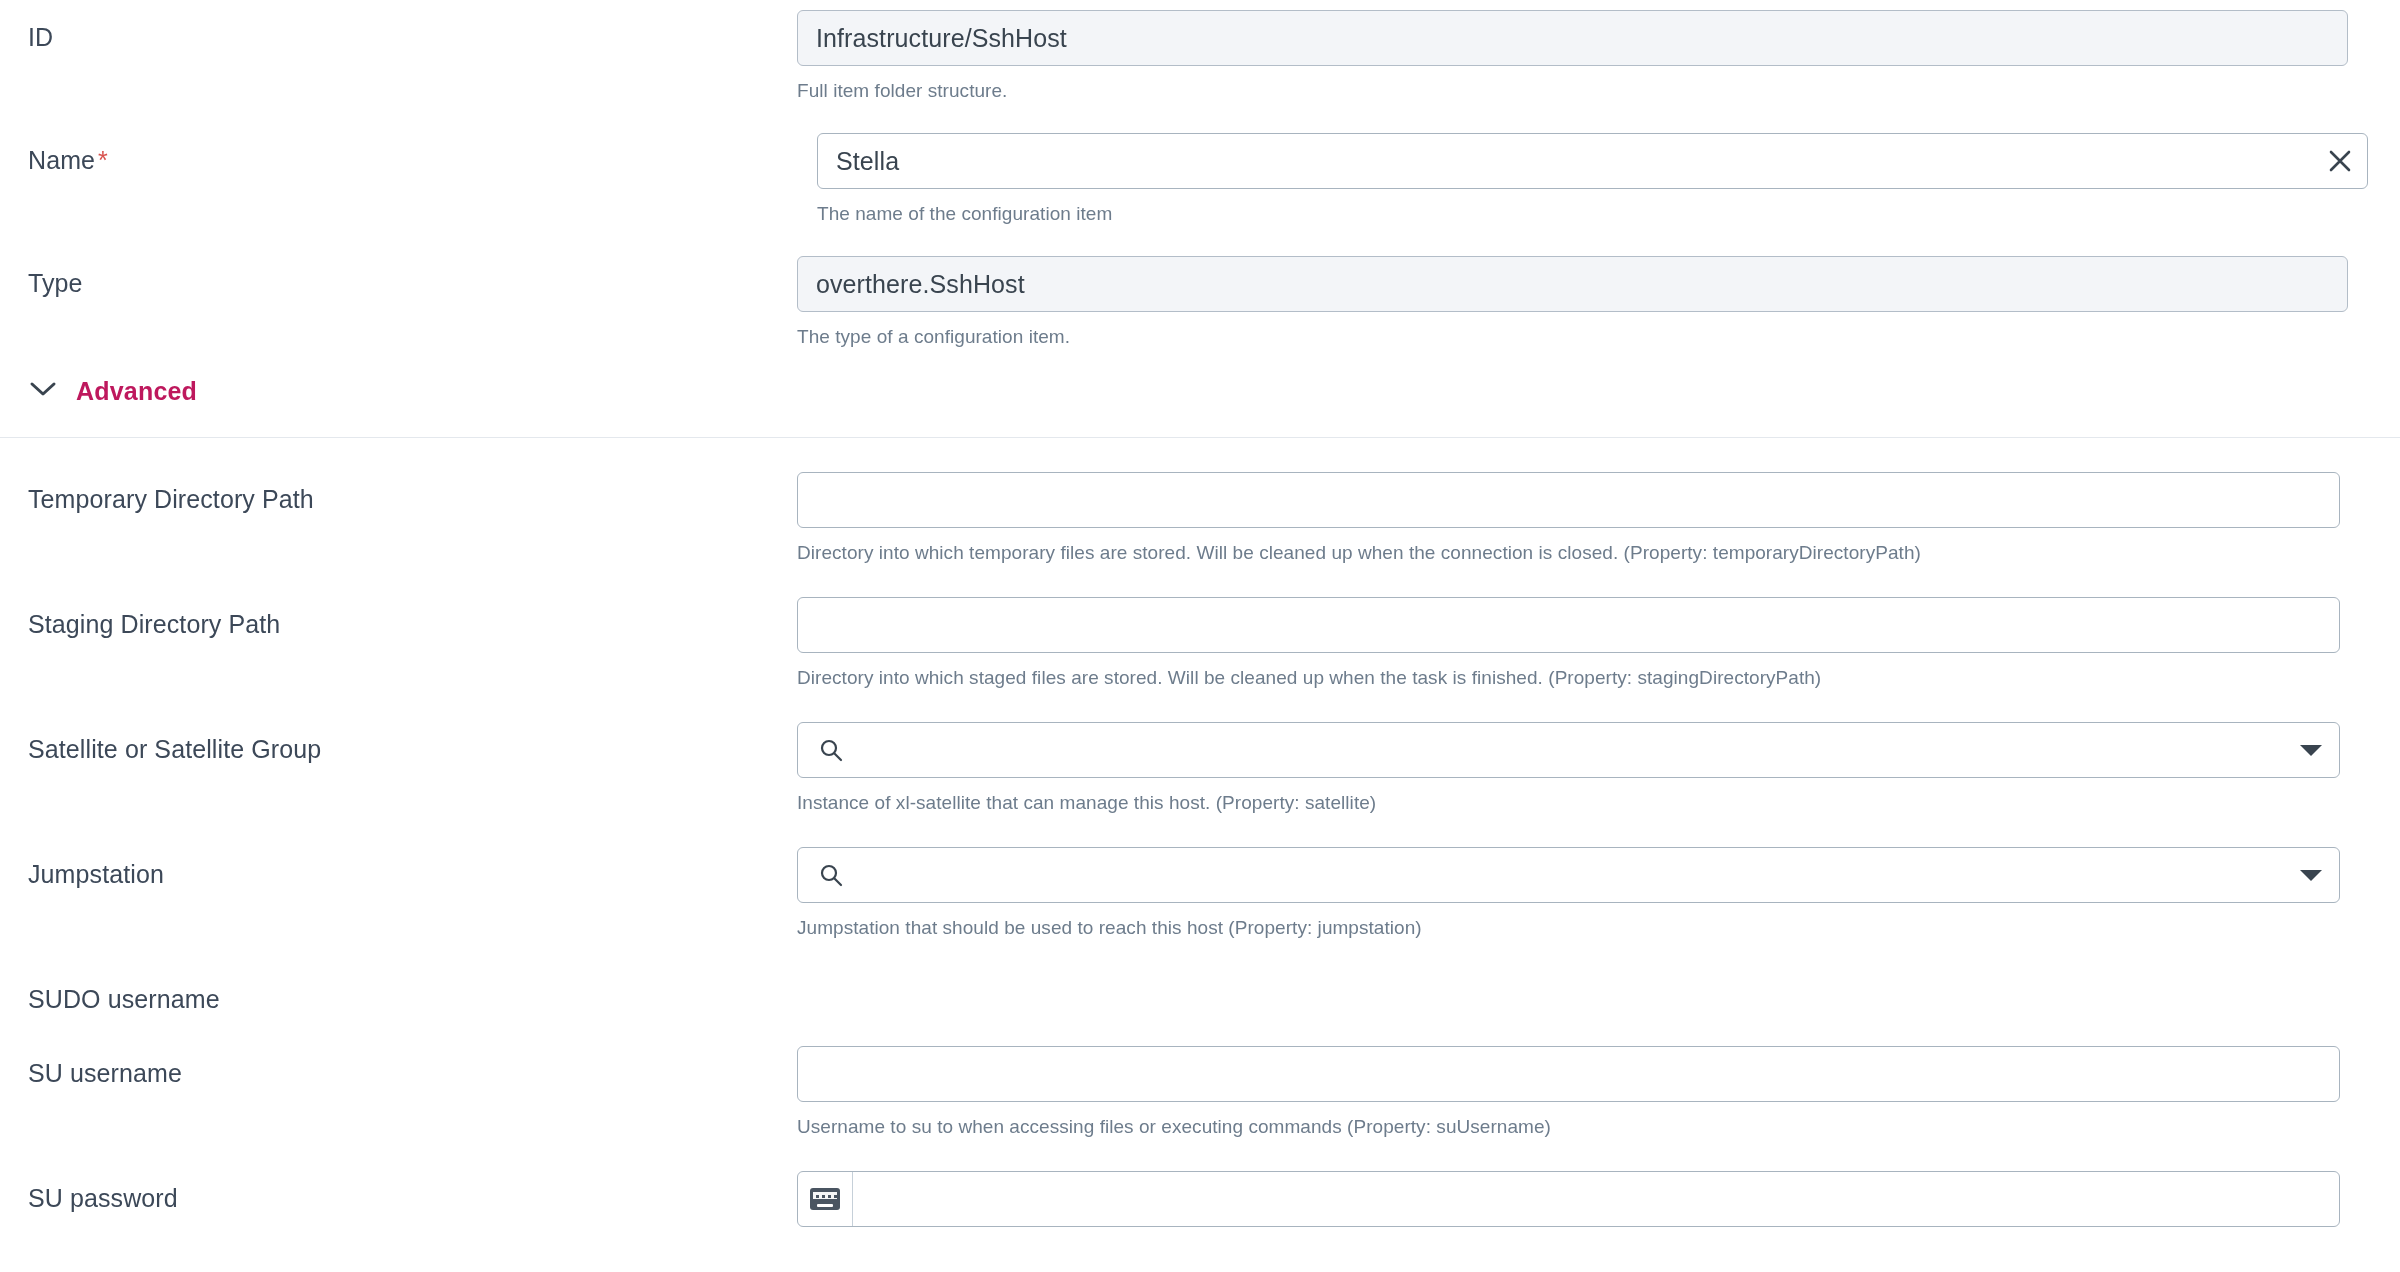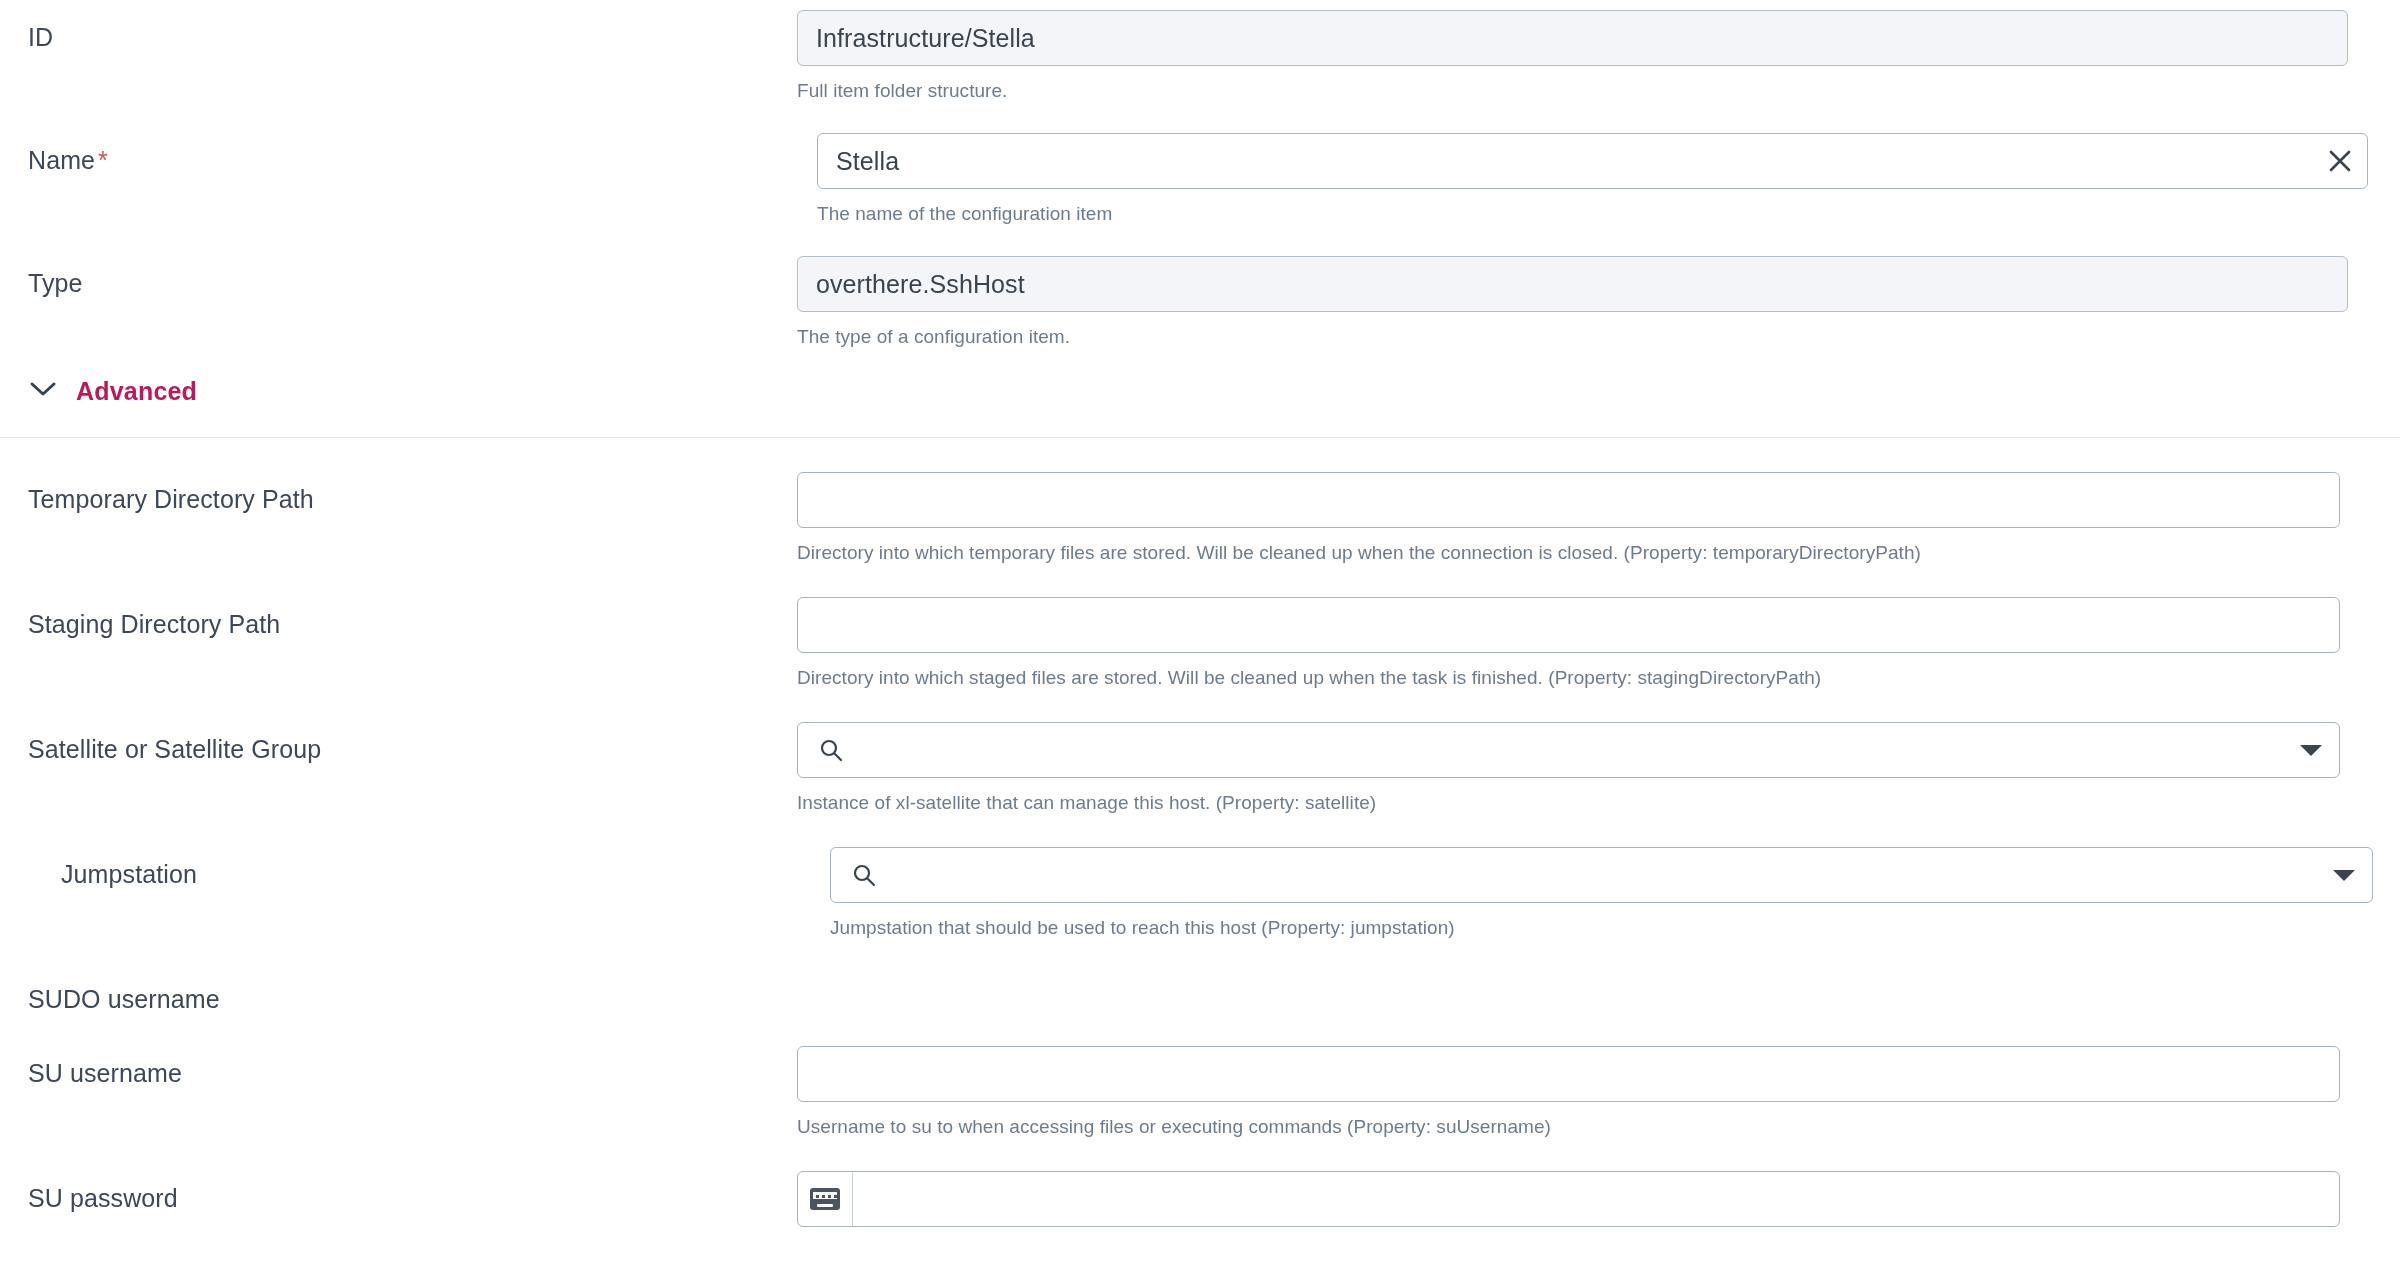--- a/index.html
+++ b/index.html
@@ -188,35 +188,35 @@
     margin-top: 26px;
   }
 
   
   .row.r-id     .field-col { padding-top: 10px; }
   .row.r-name   { margin-top: 20px; gap: 20px; }
   .row.r-type   { margin-top: 20px; }
   .row.r-tmp    { margin-top: 24px; }
   .row.r-stg    { margin-top: 22px; }
   .row.r-sat    { margin-top: 22px; }
-  .row.r-jump   { margin-top: 22px; padding-left: 33px; }
+  .row.r-jump   { margin-top: 22px; }
   .row.r-sudo   { margin-top: 22px; }
   .row.r-suuser { margin-top: 22px; }
   .row.r-supass { margin-top: 22px; }
 </style>
 </head>
 <body>
 
 <div class="form">
 
   <div class="row r-id">
     <div class="label-col">ID</div>
     <div class="field-col">
       <div class="input-wrap readonly w-top">
-        <div class="input-text">Infrastructure/Stella</div>
+        <div class="input-text">Infrastructure/SshHost</div>
       </div>
       <div class="help">Full item folder structure.</div>
     </div>
   </div>
 
   <div class="row r-name">
     <div class="label-col">
       <span>Name</span><span class="req-star">*</span>
     </div>
     <div class="field-col">

